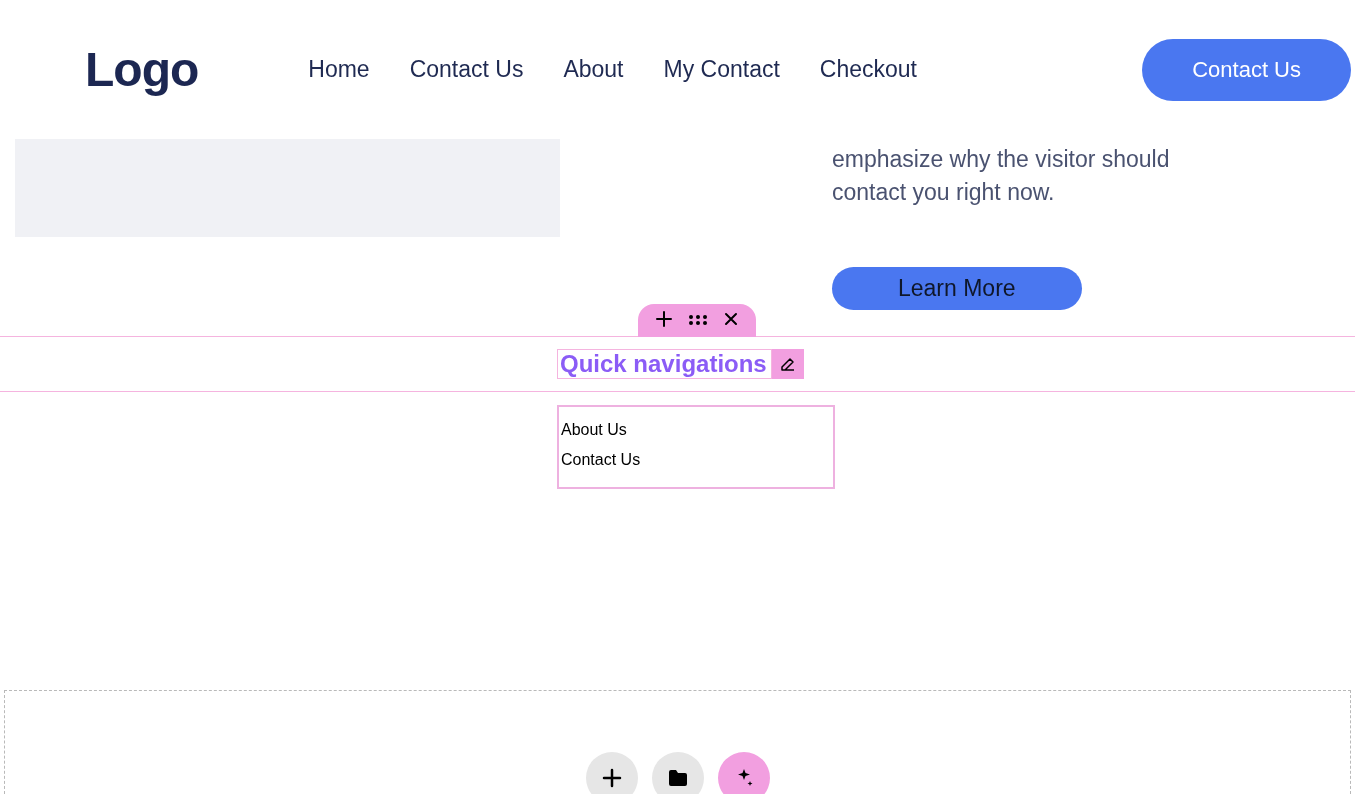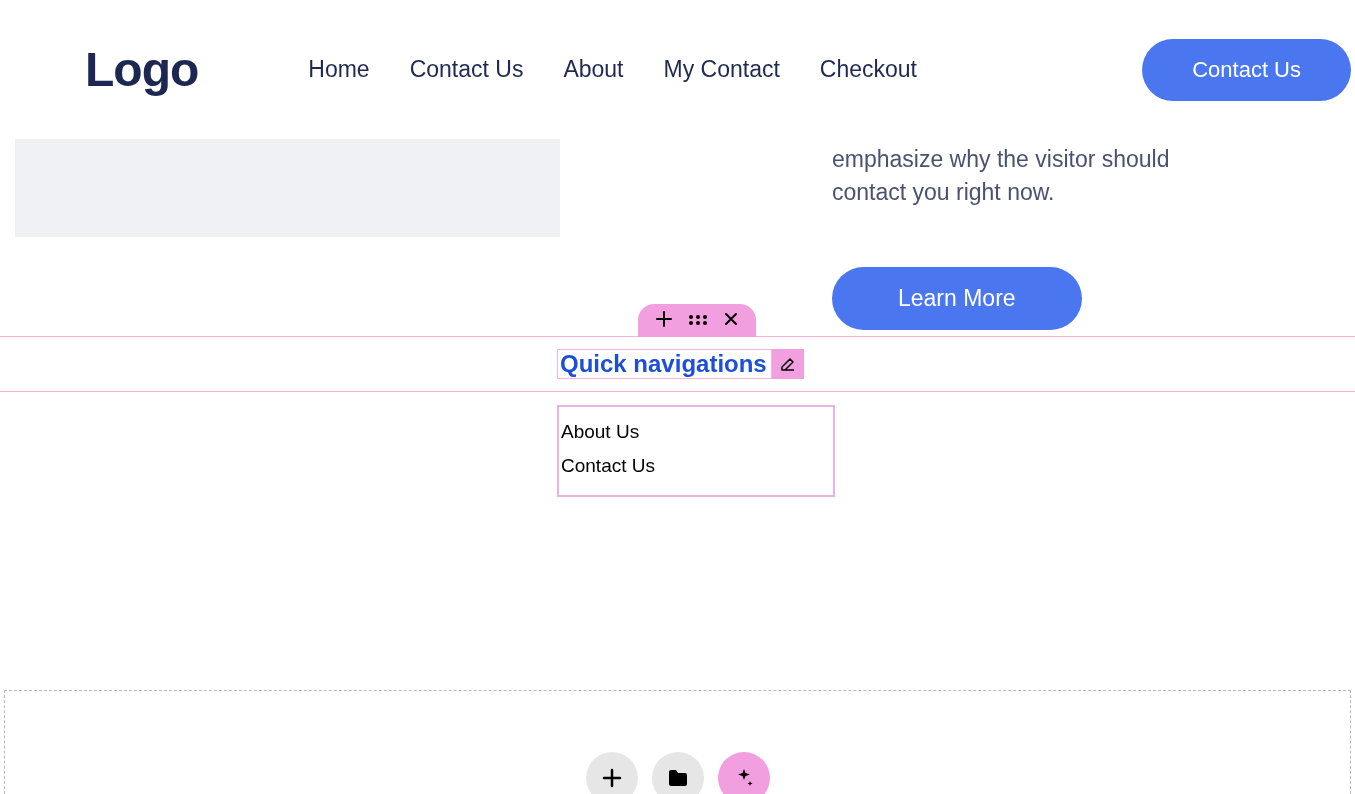--- a/index.html
+++ b/index.html
@@ -64,23 +64,23 @@
     width: 360px;
     font-size: 23px;
     line-height: 1.45;
     color: #4a5270;
   }
   .learn-more {
     position: absolute;
     top: 267px;
     left: 832px;
     background: #4a77f0;
-    color: #ffffff;
+    color: #0f172a;
     font-size: 23px;
-    padding: 18px 66px;
+    padding: 8px 66px;
     border-radius: 40px;
     cursor: pointer;
   }
   .section-border {
     position: absolute;
     top: 336px;
     left: 0;
     right: 0;
     height: 56px;
     border-top: 1px solid #f5b4df;
@@ -107,21 +107,21 @@
     top: 349px;
     left: 557px;
     display: flex;
     align-items: stretch;
     height: 30px;
   }
   .heading-text {
     border: 1px solid #f5b4df;
     font-size: 24px;
     font-weight: 700;
-    color: #1d4ed8;
+    color: #8b5cf6;
     padding: 0 4px 0 2px;
     line-height: 28px;
     background: #fff;
   }
   .edit-badge {
     width: 32px;
     background: #f29fe0;
     display: flex;
     align-items: center;
     justify-content: center;
@@ -129,21 +129,21 @@
   }
   .nav-block {
     position: absolute;
     top: 405px;
     left: 557px;
     width: 278px;
     border: 2px solid #eeb1e0;
     padding: 8px 0 12px 0;
   }
   .nav-block-item {
-    font-size: 19px;
+    font-size: 16px;
     color: #000;
     padding: 6px 2px;
     cursor: pointer;
   }
   .dashed-area {
     position: absolute;
     top: 690px;
     left: 4px;
     right: 4px;
     bottom: 0;

